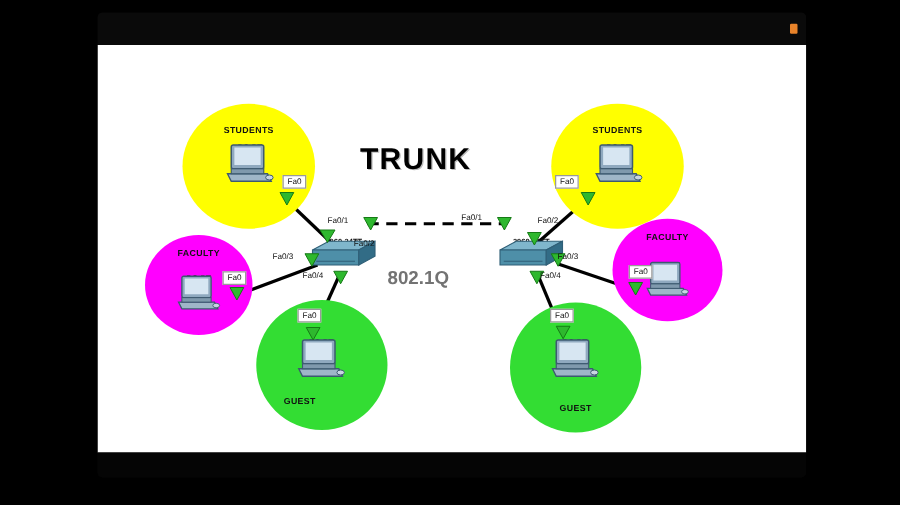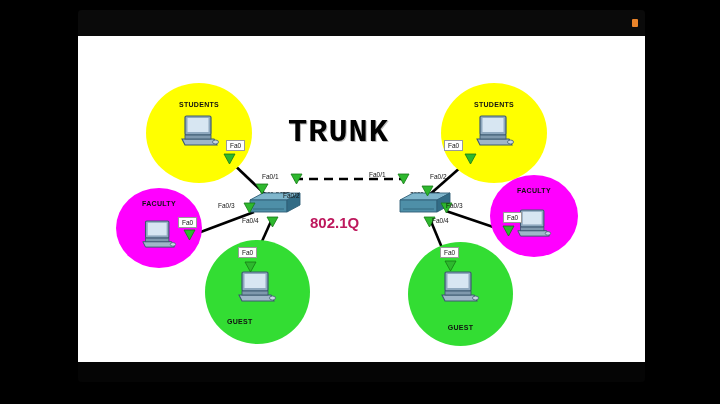--- a/index.html
+++ b/index.html
@@ -36,23 +36,23 @@
            white-space:nowrap;margin-top:0px;}
 
   
   .portlbl{position:absolute;font-size:6.5px;color:#111;white-space:nowrap;
            font-family:"Liberation Sans",sans-serif;}
   .portlbl.boxed{background:#fff;border:1px solid #9a9a9a;padding:1px 3px;
                  font-size:6.5px;}
 
   
   .bigtext{position:absolute;white-space:nowrap;font-weight:bold;}
-  #trunk-text{font-size:32px;color:#000;letter-spacing:1px;
-              text-shadow:1px 1px 0 #bdbdbd;font-family:Liberation Mono, monospace;}
-  #dot1q-text{font-size:15px;color:#be185d;letter-spacing:0px;}
+  #trunk-text{font-size:24px;color:#000;letter-spacing:1px;
+              text-shadow:1px 1px 0 #bdbdbd;}
+  #dot1q-text{font-size:15px;color:#737373;letter-spacing:0px;}
   #native-text{font-size:25px;color:#000;letter-spacing:0px;
                text-shadow:1px 1px 0 #c8c8c8;}
 </style>
 </head>
 <body>
 
 <div id="root">
 
   <div class="player">
 

